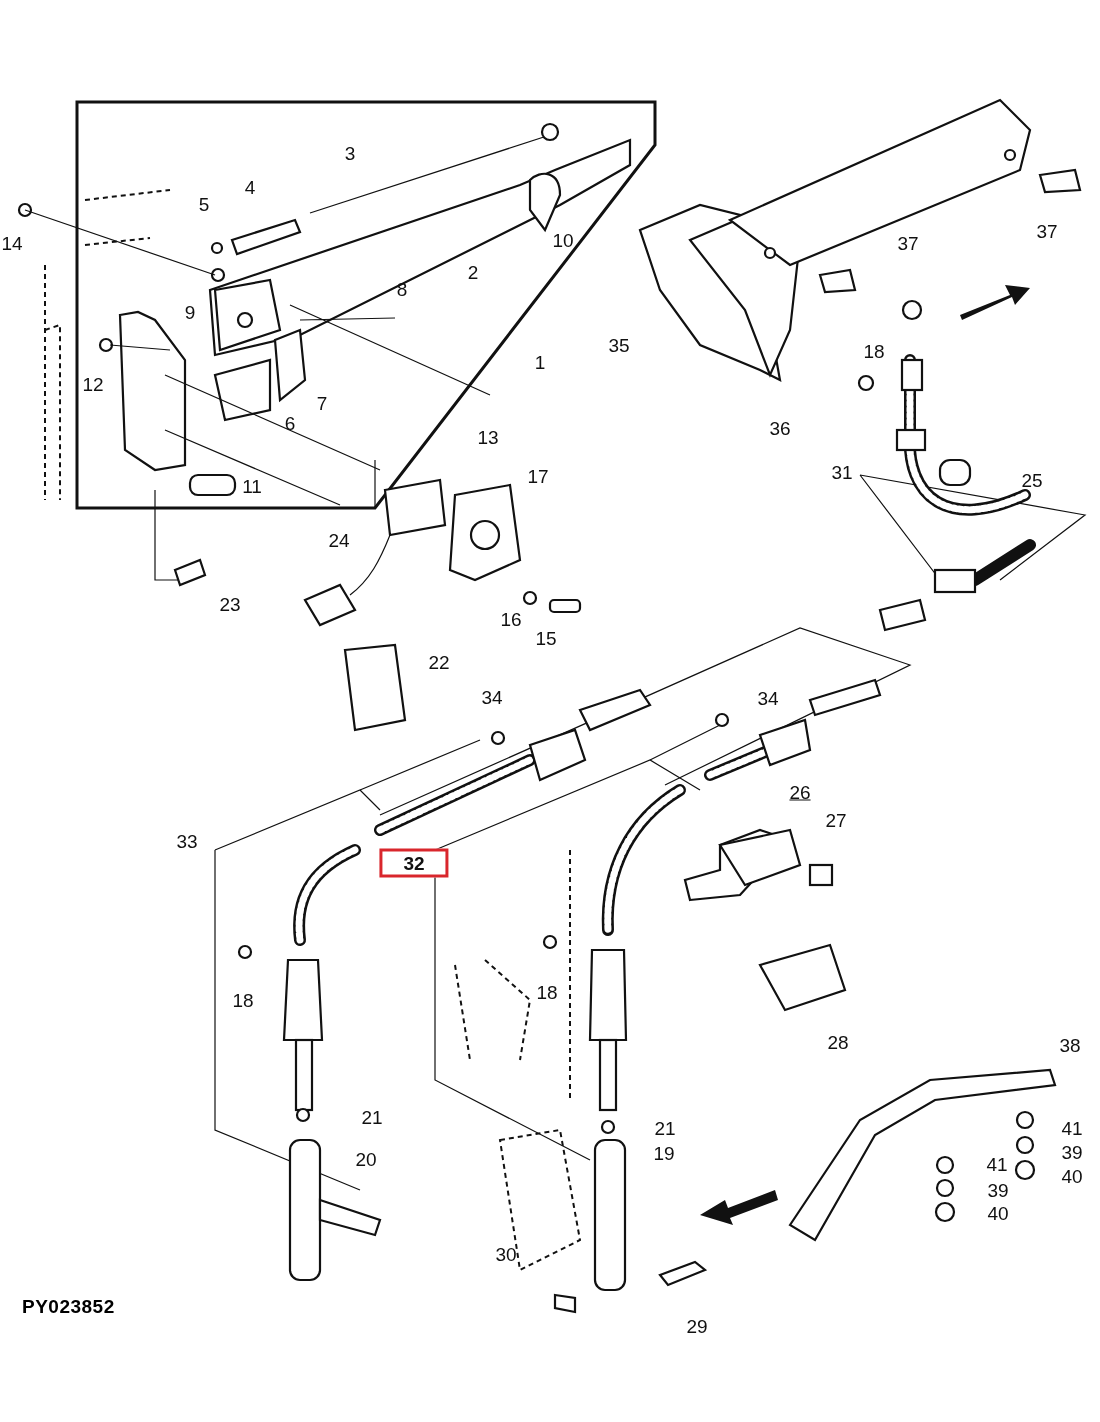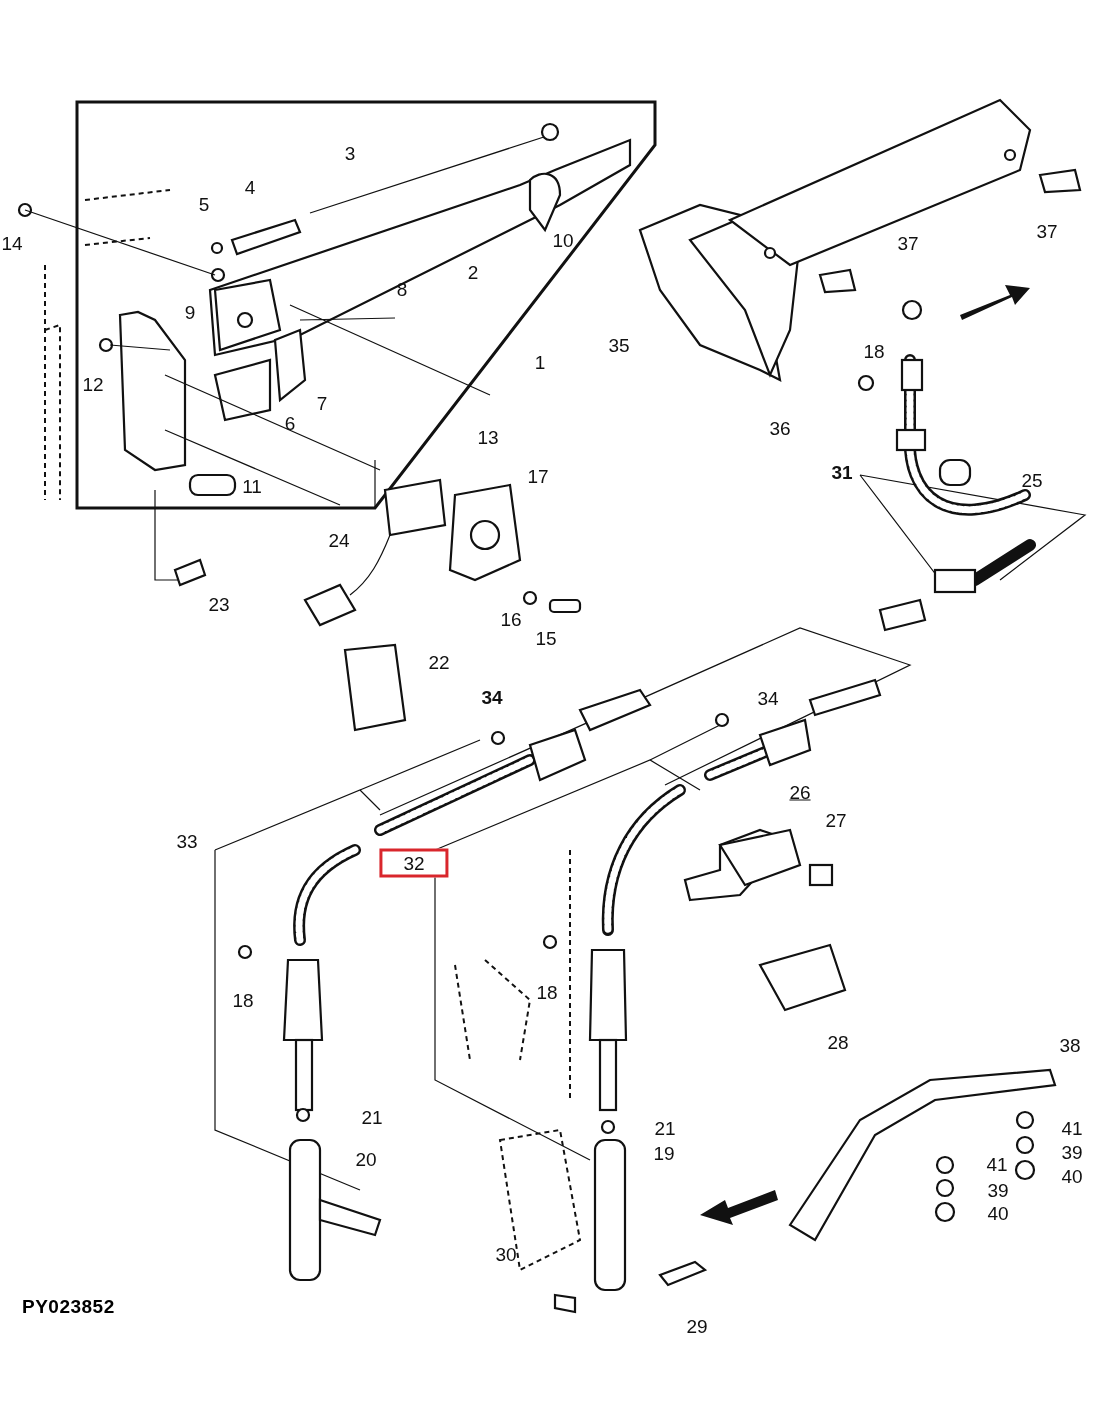--- a/index.html
+++ b/index.html
@@ -1,20 +1,20 @@
 <!DOCTYPE html>
 <html><head>
 <meta charset="utf-8">
 <style>
   html,body{margin:0;padding:0;background:#fff;}
   body{width:1100px;height:1422px;position:relative;overflow:hidden;font-family:"Liberation Sans",sans-serif;}
   #diagram{position:absolute;left:0;top:0;width:1100px;height:1422px;}
   .lbl{position:absolute;font-size:19px;color:#111;line-height:1;transform:translate(-50%,-50%);white-space:nowrap;}
-  .lbl.bold{font-weight:bold;}
-  .hl{border:3px solid #d9262c;padding:2px 21px;font-weight:normal;background:#fff;}
+  .lbl.bold{font-weight:normal;}
+  .hl{border:3px solid #d9262c;padding:2px 21px;font-weight:bold;background:#fff;}
   #docid{position:absolute;left:22px;top:1296px;font-weight:bold;font-size:19px;letter-spacing:0.5px;}
   svg .part{fill:#fff;stroke:#111;stroke-width:2.2;}
   svg .thin{fill:none;stroke:#111;stroke-width:1.2;}
   svg .dash{fill:none;stroke:#111;stroke-width:2;stroke-dasharray:5 4;}
   svg .cable{fill:none;stroke:#111;stroke-width:12;stroke-linecap:round;}
   svg .cable-in{fill:none;stroke:#fff;stroke-width:7;stroke-linecap:round;stroke-dasharray:3 3;}
 </style>
 </head>
 <body>
 
@@ -176,21 +176,21 @@
     <div class="lbl" style="left: 511px; top: 619px;">16</div>
     <div class="lbl" style="left: 538px; top: 476px;">17</div>
     <div class="lbl" style="left: 874px; top: 351px;">18</div>
     <div class="lbl" style="left: 243px; top: 1000px;">18</div>
     <div class="lbl" style="left: 547px; top: 992px;">18</div>
     <div class="lbl" style="left: 664px; top: 1153px;">19</div>
     <div class="lbl" style="left: 366px; top: 1159px;">20</div>
     <div class="lbl" style="left: 372px; top: 1117px;">21</div>
     <div class="lbl" style="left: 665px; top: 1128px;">21</div>
     <div class="lbl" style="left: 439px; top: 662px;">22</div>
-    <div class="lbl" style="left: 219px; top: 604px;">23</div>
+    <div class="lbl" style="left: 230px; top: 604px;">23</div>
     <div class="lbl" style="left: 339px; top: 540px;">24</div>
     <div class="lbl" style="left: 1032px; top: 460px; margin-top: 20px;">25</div>
     <div class="lbl" style="left: 800px; top: 792px; text-decoration: underline;">26</div>
     <div class="lbl" style="left: 836px; top: 820px;">27</div>
     <div class="lbl" style="left: 838px; top: 1042px;">28</div>
     <div class="lbl" style="left: 697px; top: 1315px; margin-top: 11px;">29</div>
     <div class="lbl" style="left: 506px; top: 1248px; margin-top: 6px;">30</div>
     <div class="lbl bold" style="left: 842px; top: 472px;">31</div>
     <div class="lbl" style="left: 187px; top: 841px;">33</div>
     <div class="lbl bold" style="left: 492px; top: 697px;">34</div>

